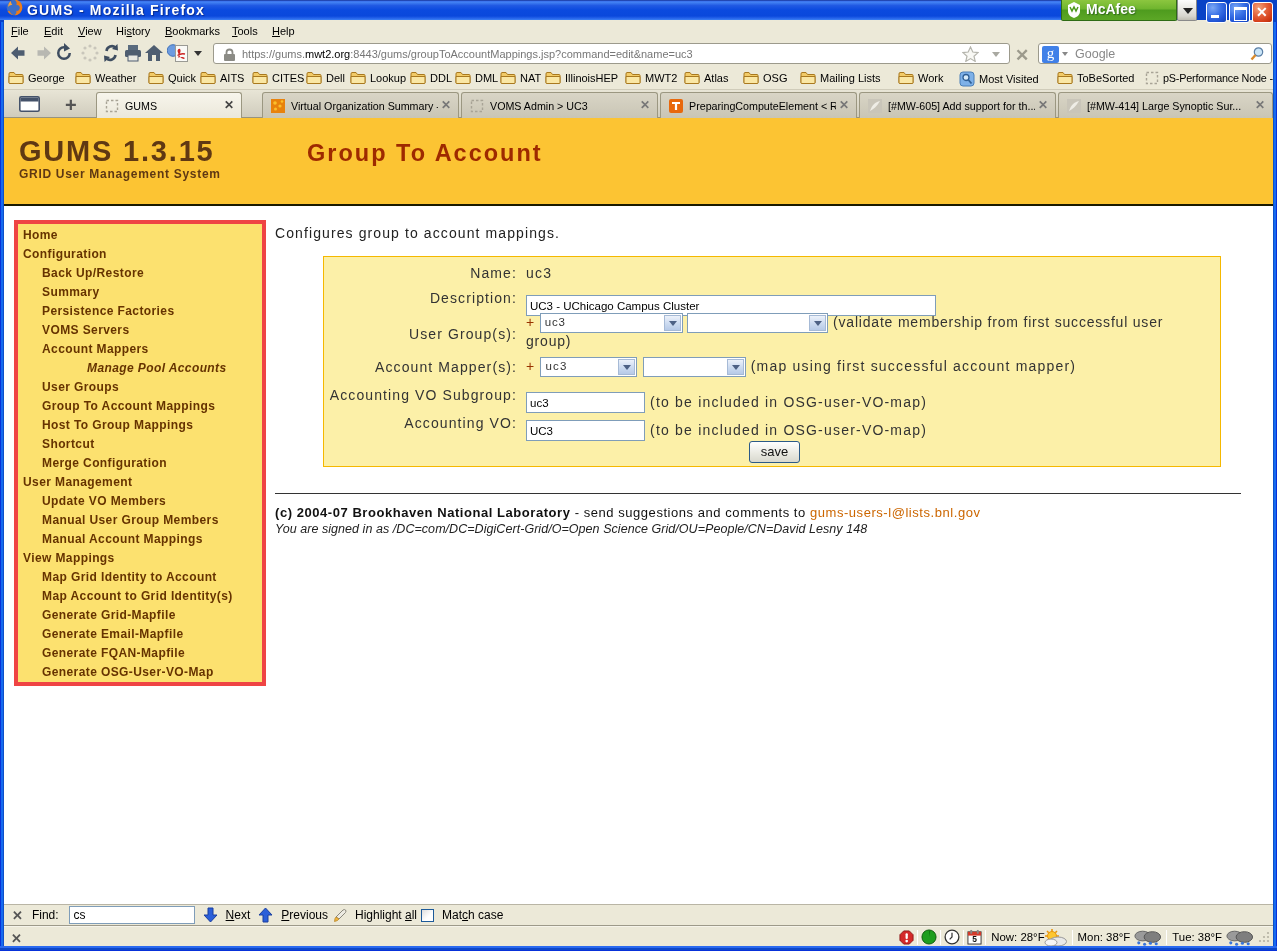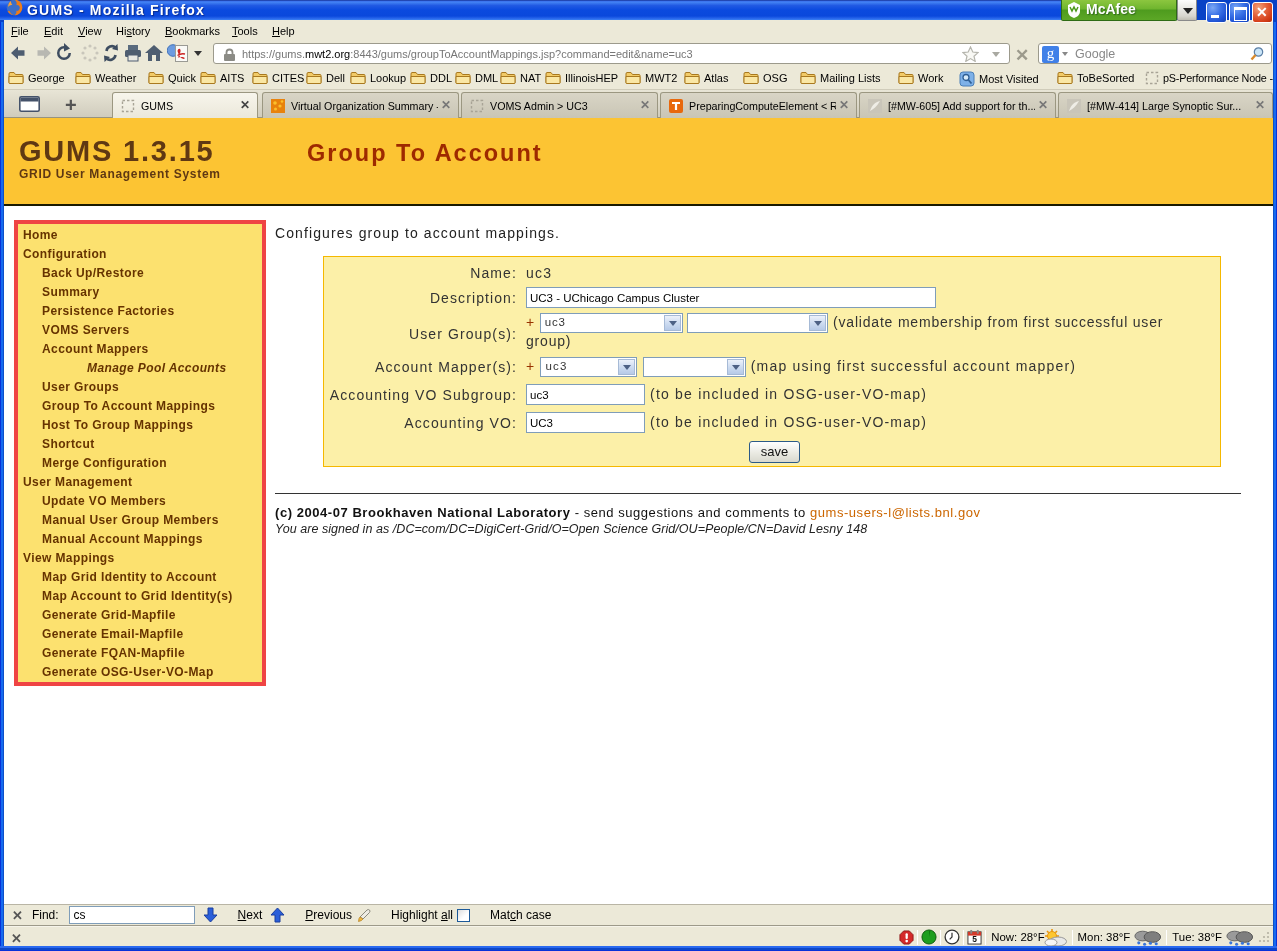--- a/index.html
+++ b/index.html
@@ -55,38 +55,38 @@
 #ptitle { position:absolute; left:303px; top:22px; font-size:23.5px; font-weight:bold; color:#9E2A00; letter-spacing:2px; }
 #sidebar { position:absolute; left:10px; top:102px; width:252px; background:#FCE16F; border:4px solid #ef4444; padding:2px 0 0 0; font-size:12px; font-weight:bold; color:#663300; }
 #sidebar div { height:19px; line-height:19px; letter-spacing:0.4px; }
 .L1 { padding-left:5px; } .L2 { padding-left:24px; } .L3 { padding-left:69px;font-style:italic; }
 #main { position:absolute; left:271px; top:96px; right:20px; }
 #intro { padding-top:11px; font-size:14px; color:#222; letter-spacing:1.1px; }
 #formbox { position:absolute; left:48px; top:42px; width:898px; height:211px; background:#FCF0A8; border:1px solid #F5B800; }
 .frow { position:absolute; left:0; width:100%; font-size:14px; color:#333; }
 .flab { position:absolute; right:calc(100% - 193px); text-align:right; white-space:nowrap; letter-spacing:1.1px; }
 .fval { position:absolute; left:202px; white-space:nowrap; letter-spacing:1.2px; }
-input.txt { border:1px solid #7F9DB9; background:#fff; font-family:"Liberation Sans",sans-serif; font-size:11.5px; padding:2px 3px; height:21px; }
+input.txt { border:1px solid #7F9DB9; background:#fff; font-family:"Liberation Sans",sans-serif; font-size:11.5px; padding:2px 3px; height:21px;margin-top:8px; }
 .sel { display:inline-block; position:relative; border:1px solid #7F9DB9; background:#fff; height:20px; vertical-align:middle; font-size:11.5px; }
 .sel i { position:absolute; right:1px; top:1px; bottom:1px; width:17px; background:linear-gradient(180deg,#EDF2FA,#CEDCF1 50%,#B6CAE7); border:1px solid #A6BAD6; font-style:normal; }
 .sel i:after { content:""; position:absolute; left:4px; top:5px; border:4px solid transparent; border-top:5px solid #4D6185; }
 .sel span { position:absolute; left:4px; top:2px; }
 .plus { color:#993300; }
 #savebtn { position:absolute; left:425px; top:184px; width:51px; height:22px; background:linear-gradient(180deg,#fff,#E8E8E0 60%,#D8D8CE); border:1px solid #2B5A88; border-radius:3px; font-size:13px; text-align:center; line-height:20px; color:#111; }
 #foot { position:absolute; left:0; top:279px; width:966px; }
 #foot hr { border:none; border-top:1px solid #333; margin:0 0 11px 0; }
 #footline1 { font-size:13px; color:#111; letter-spacing:0.55px; }
 #footline1 a { color:#CC6600; text-decoration:none; }
 #footline2 { font-size:12.5px; font-style:italic; color:#222; margin-top:2px; letter-spacing:0.05px; }
 
 #findbar { position:absolute; left:4px; right:4px; top:904px; height:21px; background:#ECE9D8; border-top:1px solid #B9B5A5; font-size:12px; display:flex; align-items:center; }
 #findbar .fx { color:#555; font-size:13px; font-weight:bold; margin-left:8px; }
 #findbar label { margin-left:9px; }
 #findinput { margin-left:10px; width:126px; height:18px; border:1px solid #7F9DB9; background:#fff; font-family:"Liberation Sans",sans-serif; font-size:12px; padding:1px 4px; }
-.fbtn { display:flex; align-items:center; gap:20px; margin-left:8px; white-space:nowrap; }
+.fbtn { display:flex; align-items:center; gap:8px; margin-left:8px; white-space:nowrap; }
 
 #statusbar { position:absolute; left:4px; right:4px; top:925px; height:21px; background:#ECE9D8; border-top:1px solid #9D9A8A; box-shadow:inset 0 1px 0 #F6F4EA; font-size:11.4px; }
 #statusbar .fx { position:absolute; left:7px; top:5px; color:#555; font-weight:bold; font-size:13px; }
 #widgets { position:absolute; right:2px; top:1px; height:20px; display:flex; align-items:center; }
 .wsep { width:1px; height:15px; background:#B9B5A5; border-right:1px solid #fff; margin:0 3px; }
 </style>
 </head>
 <body>
 <div id="win">
 <svg width="0" height="0" style="position:absolute">
@@ -253,21 +253,21 @@
     <span class="bm" style="left:1141px;font-size:10.8px;letter-spacing:-0.2px"><svg width="14" height="14" viewBox="0 0 14 14">
           <rect x="1.5" y="1.5" width="11" height="11" fill="none" stroke="#A8A496" stroke-dasharray="2.5 2" stroke-width="1.4"></rect>
         </svg>pS-Performance Node -</span>
   </div>
   <div id="tabbar">
     <svg style="position:absolute;left:15px;top:6px" width="21" height="16" viewBox="0 0 21 16">
         <rect x="0.8" y="0.8" width="19.4" height="14.4" rx="1.5" fill="#fff" stroke="#44526A" stroke-width="1.6"></rect>
         <rect x="1.5" y="1.5" width="18" height="4" fill="#44526A"></rect>
       </svg>
     <div style="position:absolute;left:61px;top:4px;font-size:20px;color:#555;font-weight:bold">+</div>
-    <div class="tab active" style="left:108px;width:146px">
+    <div class="tab active" style="left:92px;width:146px">
         <svg class="fv" viewBox="0 0 16 16">
           <rect x="2.5" y="2.5" width="11" height="11" fill="none" stroke="#A8A496" stroke-dasharray="2.5 2" stroke-width="1.4"></rect>
         </svg>
         <span class="tl">GUMS</span>
         <span class="tx" style="color:#444">✕</span>
       </div>
     <div class="tab" style="left:258px;width:197px">
         <svg class="fv" viewBox="0 0 16 16">
           <rect x="1" y="1" width="14" height="14" fill="#E8820C"></rect>
           <circle cx="5" cy="5" r="1.8" fill="#FBBF2A"></circle>

